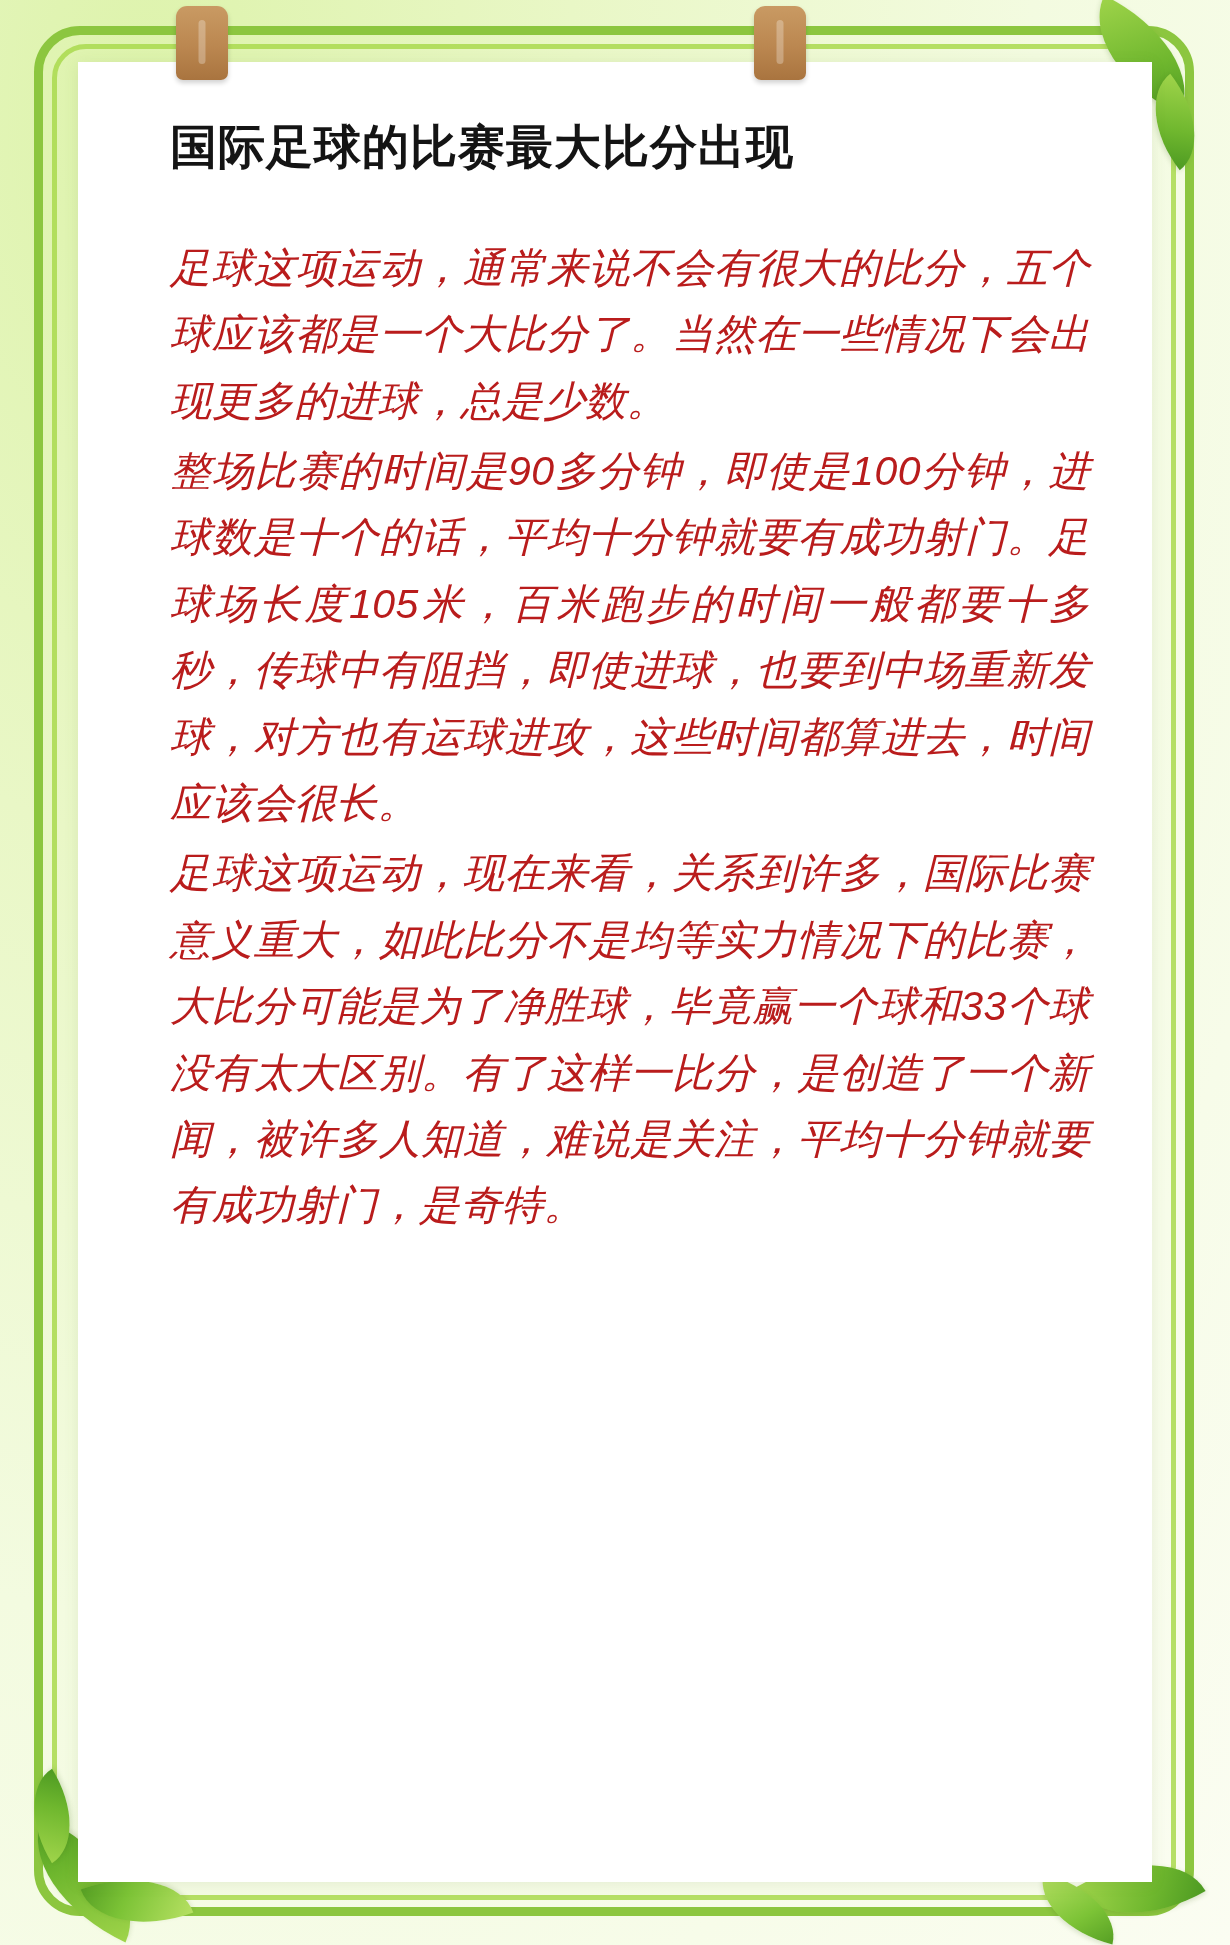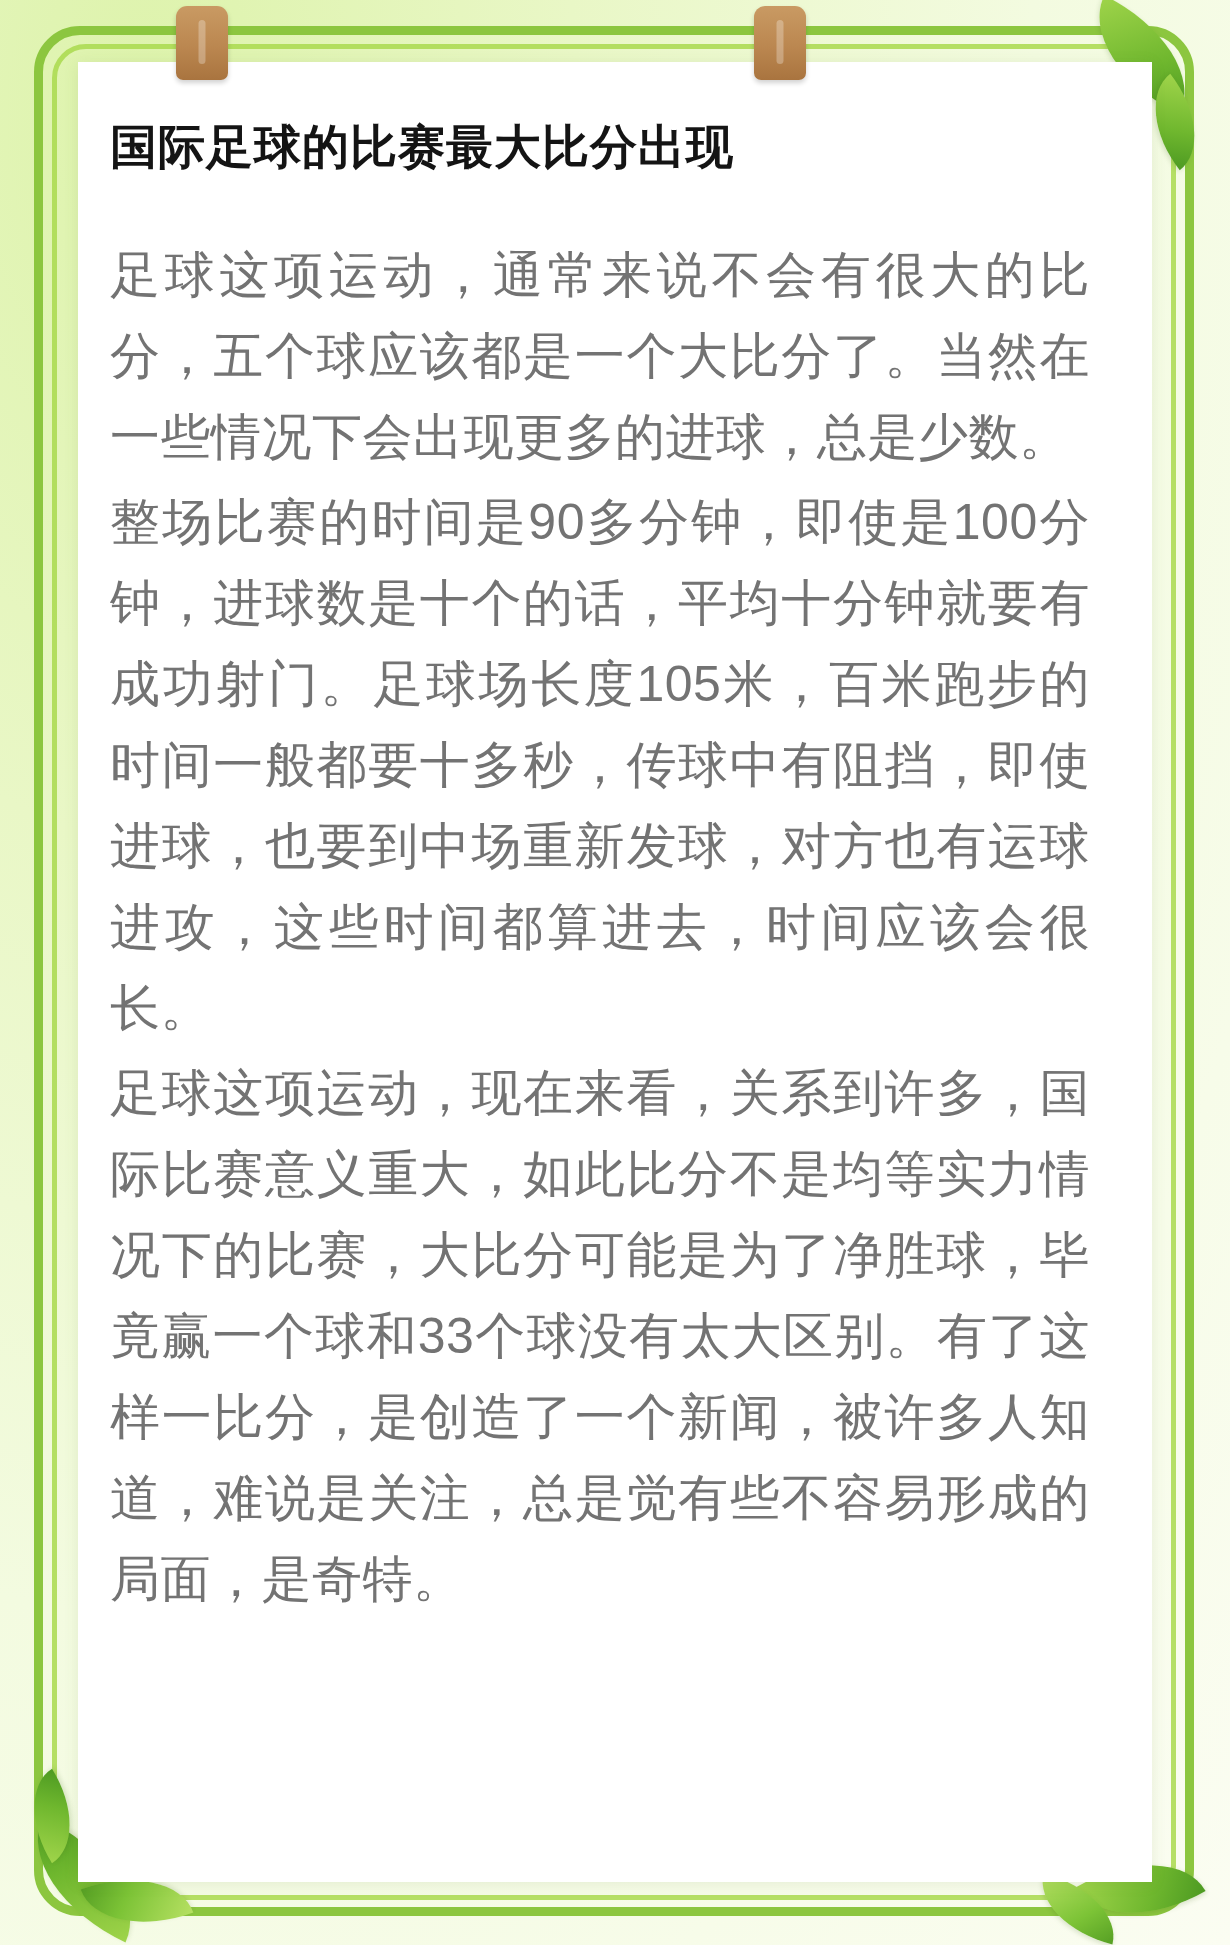--- a/index.html
+++ b/index.html
@@ -49,42 +49,43 @@
 
   
   .card {
     position: absolute;
     left: 78px;
     top: 62px;
     width: 1074px;
     height: 1820px;
     background: #ffffff;
     box-sizing: border-box;
-    padding: 56px 62px 30px 32px;
+    padding: 56px 62px 30px 92px;
     box-shadow: 0 2px 14px rgba(100, 130, 60, .12);
     overflow: hidden;
   }
 
   .doc-title {
     font-size: 47px;
     line-height: 1.25;
     font-weight: 700;
     color: #141414;
     margin: 0 0 58px 0;
     letter-spacing: 1px;
   }
 
   .doc-body p {
-    font-size: 50px;
+    font-size: 41px;
     line-height: 1.62;
-    color: #737373;
+    color: #b91c1c;
     margin: 0 0 4px 0;
     text-align: justify;
     text-justify: inter-ideograph;
     letter-spacing: 0.5px;
+    font-style: italic;
   }
 
   
   .clip {
     position: absolute;
     top: 6px;
     width: 52px;
     height: 74px;
     background: linear-gradient(180deg, #c99a63 0%, #bb8750 55%, #a9743f 100%);
     border-radius: 11px 11px 7px 7px;
@@ -141,20 +142,20 @@
   <div class="leaf leaf-bl-3"></div>
 
   <div class="leaf leaf-br-1"></div>
   <div class="leaf v2 leaf-br-2"></div>
 
   <div class="card">
     <h1 class="doc-title">国际足球的比赛最大比分出现</h1>
     <div class="doc-body">
       <p>足球这项运动，通常来说不会有很大的比分，五个球应该都是一个大比分了。当然在一些情况下会出现更多的进球，总是少数。</p>
       <p>整场比赛的时间是90多分钟，即使是100分钟，进球数是十个的话，平均十分钟就要有成功射门。足球场长度105米，百米跑步的时间一般都要十多秒，传球中有阻挡，即使进球，也要到中场重新发球，对方也有运球进攻，这些时间都算进去，时间应该会很长。</p>
-      <p>足球这项运动，现在来看，关系到许多，国际比赛意义重大，如此比分不是均等实力情况下的比赛，大比分可能是为了净胜球，毕竟赢一个球和33个球没有太大区别。有了这样一比分，是创造了一个新闻，被许多人知道，难说是关注，总是觉有些不容易形成的局面，是奇特。</p>
+      <p>足球这项运动，现在来看，关系到许多，国际比赛意义重大，如此比分不是均等实力情况下的比赛，大比分可能是为了净胜球，毕竟赢一个球和33个球没有太大区别。有了这样一比分，是创造了一个新闻，被许多人知道，难说是关注，平均十分钟就要有成功射门，是奇特。</p>
     </div>
   </div>
 
   <div class="clip clip-left"></div>
   <div class="clip clip-right"></div>
 
 </div>
 
 </body></html>

